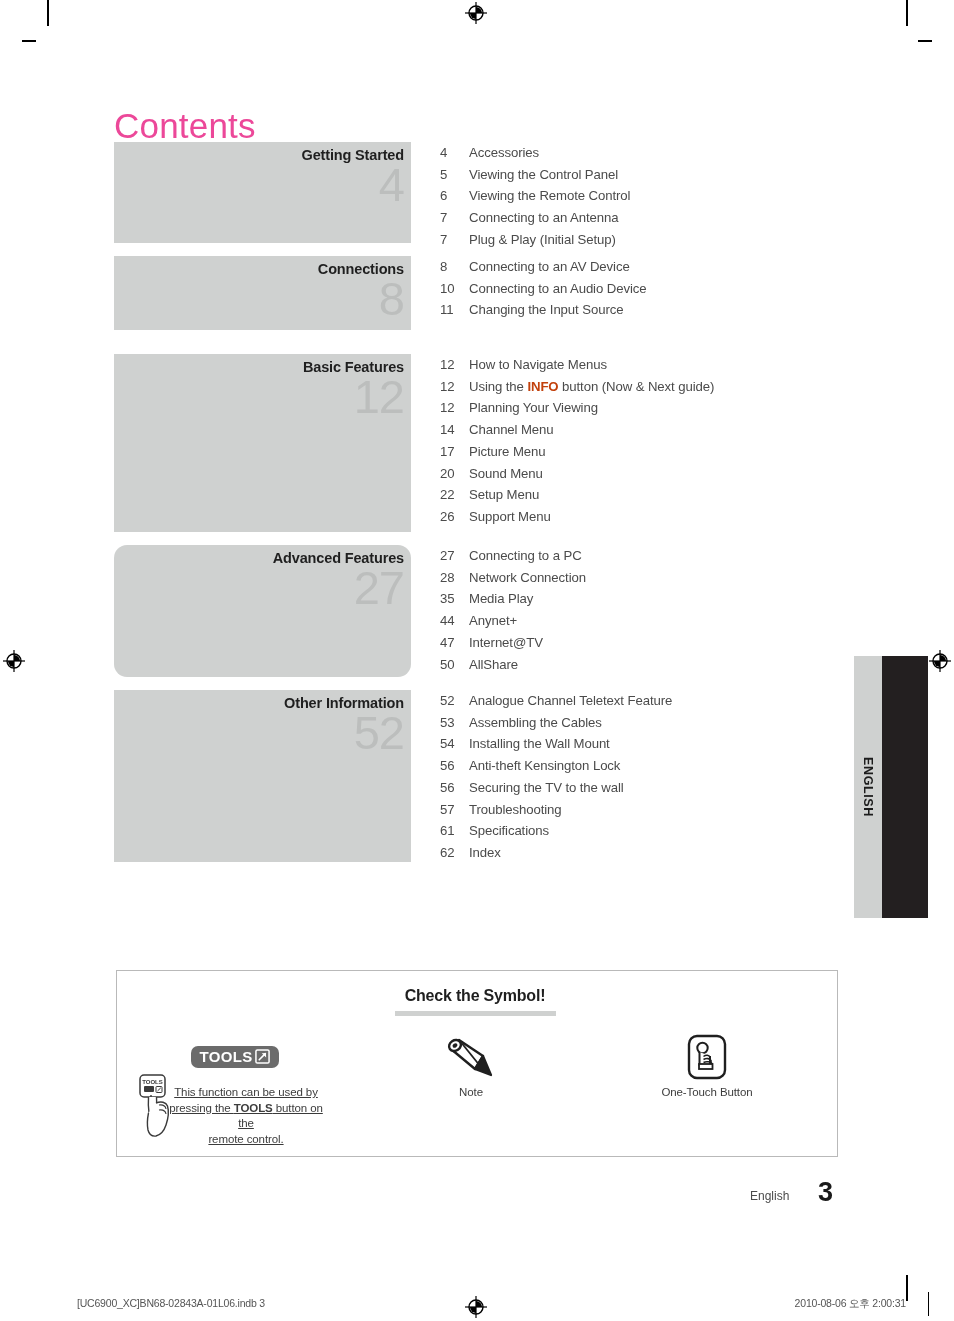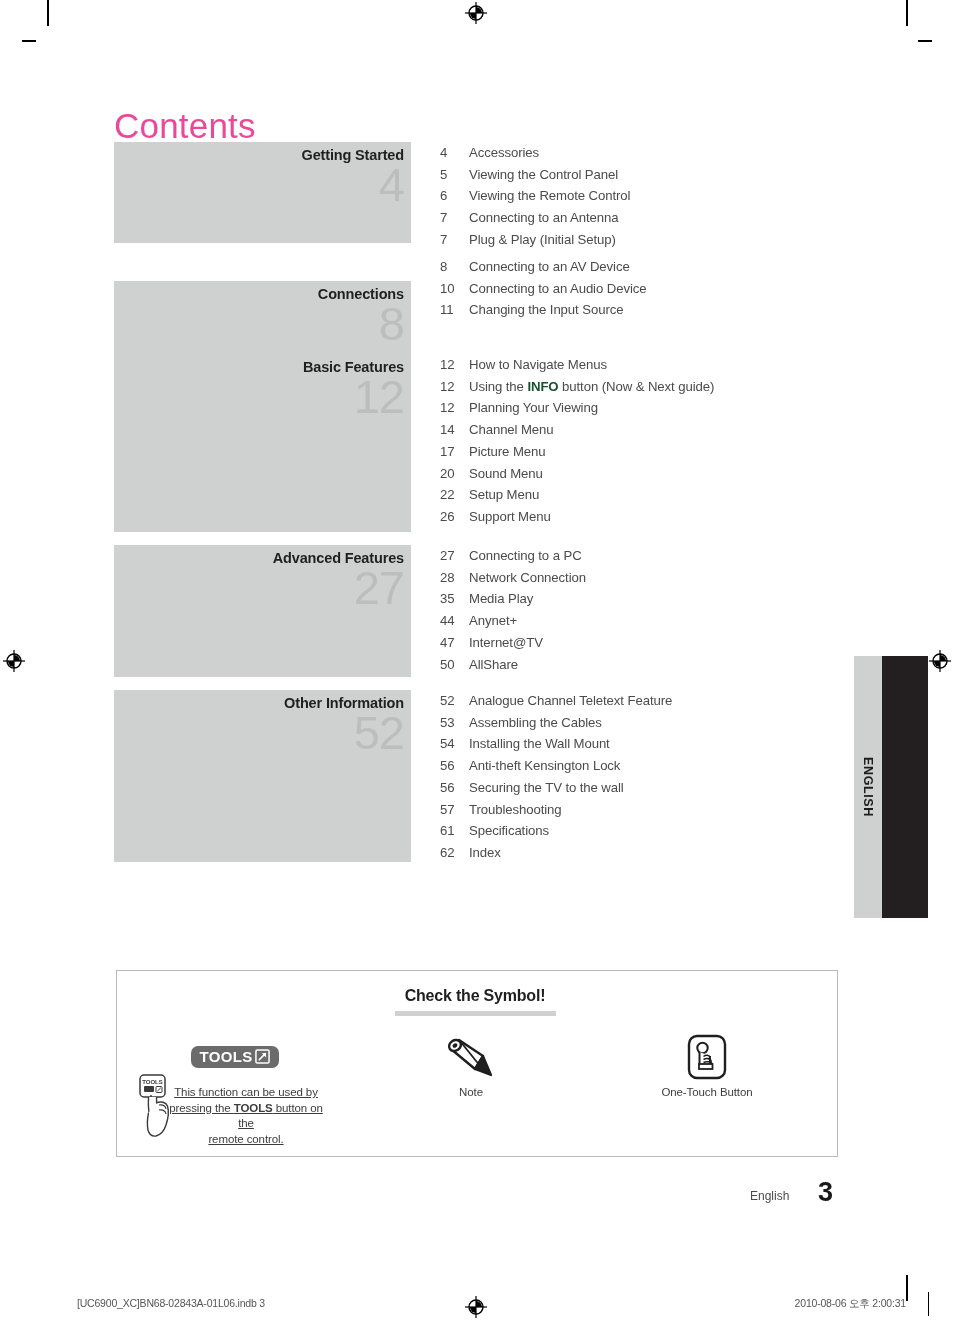--- a/index.html
+++ b/index.html
@@ -76,21 +76,21 @@
     color: #4b4b4b;
     letter-spacing: -0.1px;
     white-space: nowrap;
   }
   .entry .pg {
     width: 29px;
     flex: 0 0 29px;
     text-align: left;
   }
   .entry .nm { flex: 1 1 auto; }
-  .entry .nm b { font-weight: bold; color: #14532d; }
+  .entry .nm b { font-weight: bold; color: #c2410c; }
 
   
   .side-tab {
     position: absolute;
     left: 854px;
     top: 656px;
     width: 28px;
     height: 262px;
     background: #cfd1d0;
   }
@@ -311,21 +311,21 @@
           <span class="pg">7</span>
           <span class="nm">Connecting to an Antenna</span>
         </div>
         <div class="entry">
           <span class="pg">7</span>
           <span class="nm">Plug &amp; Play (Initial Setup)</span>
         </div>
       </div>
     </div>
     <div class="toc-section" style="position: absolute; left: 0px; top: 114px; width: 706px; height: 85px;">
-      <div class="sec-block" style="top: 0px; height: 74px; margin-top: 25px;">
+      <div class="sec-block" style="top: 0px; height: 74px;">
         <div class="sec-title">Connections</div>
         <div class="sec-num">8</div>
       </div>
       <div class="sec-entries">
         <div class="entry">
           <span class="pg">8</span>
           <span class="nm">Connecting to an AV Device</span>
         </div>
         <div class="entry">
           <span class="pg">10</span>
@@ -371,21 +371,21 @@
           <span class="pg">22</span>
           <span class="nm">Setup Menu</span>
         </div>
         <div class="entry">
           <span class="pg">26</span>
           <span class="nm">Support Menu</span>
         </div>
       </div>
     </div>
     <div class="toc-section" style="position: absolute; left: 0px; top: 403px; width: 706px; height: 132px;">
-      <div class="sec-block" style="top: 0px; height: 132px;">
+      <div class="sec-block" style="top: 0px; height: 132px; border-radius: 13px;">
         <div class="sec-title">Advanced Features</div>
         <div class="sec-num">27</div>
       </div>
       <div class="sec-entries">
         <div class="entry">
           <span class="pg">27</span>
           <span class="nm">Connecting to a PC</span>
         </div>
         <div class="entry">
           <span class="pg">28</span>

